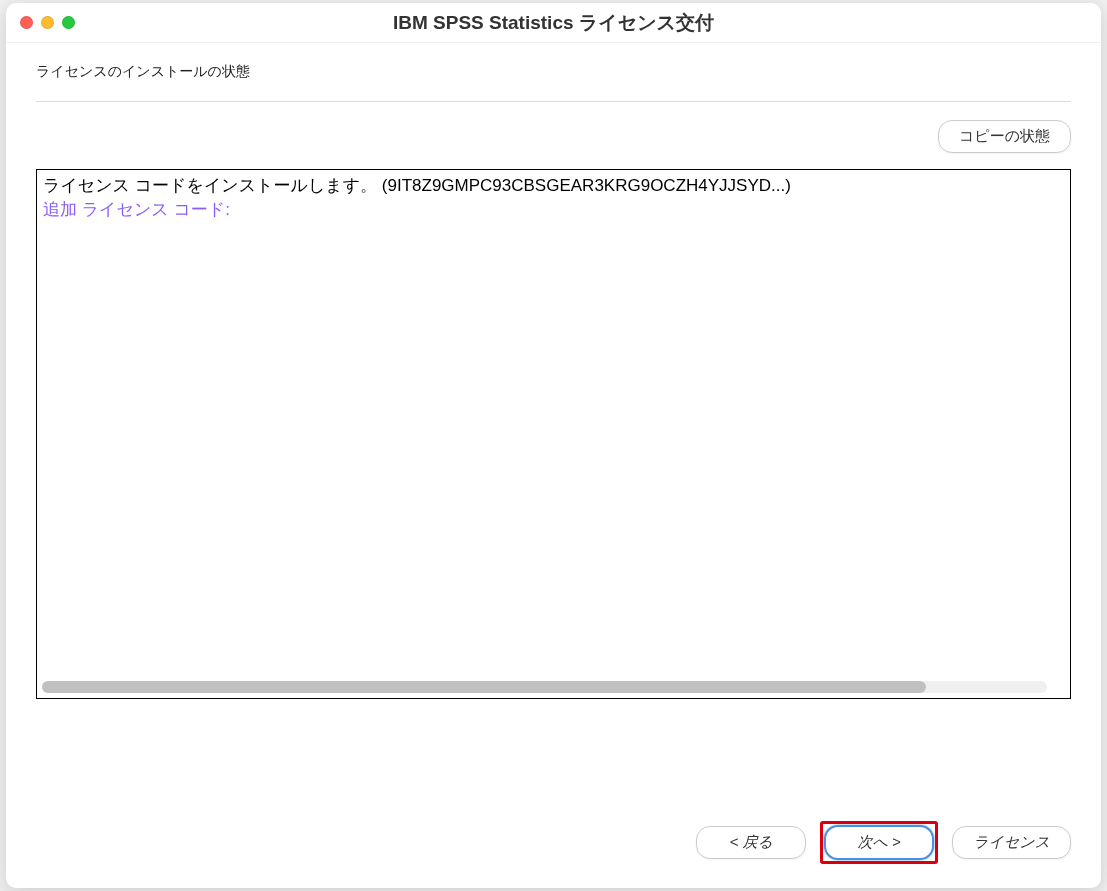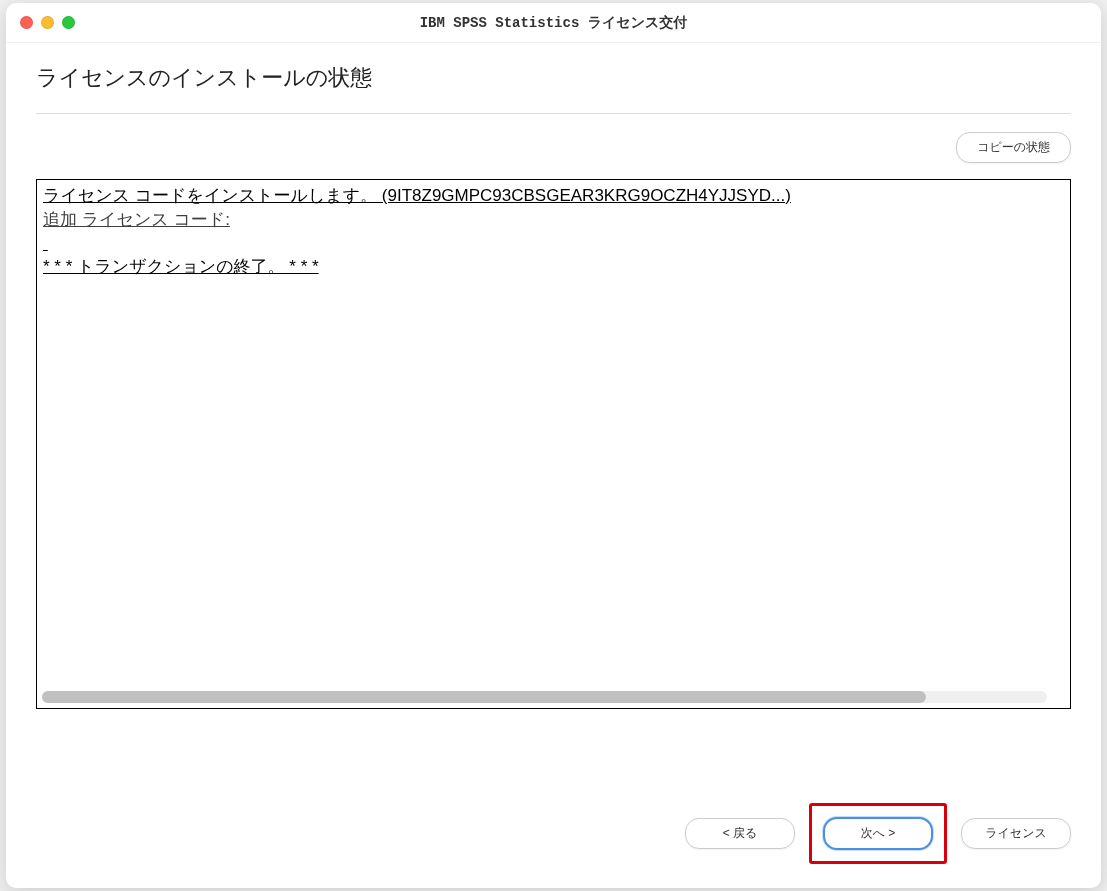--- a/index.html
+++ b/index.html
@@ -48,75 +48,73 @@
       width: 13px;
       height: 13px;
       border-radius: 50%;
     }
     .tl-close { background: #ff5f57; border: 0.5px solid rgba(0,0,0,0.1); }
     .tl-min { background: #febc2e; border: 0.5px solid rgba(0,0,0,0.1); }
     .tl-max { background: #28c840; border: 0.5px solid rgba(0,0,0,0.1); }
     .title {
       flex: 1;
       text-align: center;
-      font-size: 14px;
+      font-size: 19px;
       font-weight: 600;
       color: #333;
-      font-family: Liberation Mono, monospace;
     }
     .content {
       flex: 1;
       padding: 20px 30px 10px 30px;
       display: flex;
       flex-direction: column;
     }
     .heading {
-      font-size: 22px;
+      font-size: 14px;
       font-weight: 500;
       color: #222;
       margin-bottom: 20px;
     }
     .hr {
       border: none;
       border-top: 1px solid #ddd;
       margin-bottom: 18px;
     }
     .copy-row {
       display: flex;
       justify-content: flex-end;
       margin-bottom: 16px;
     }
     .btn {
       background: #ffffff;
       border: 1px solid #ccc;
       border-radius: 14px;
       padding: 6px 20px;
-      font-size: 12px;
+      font-size: 15px;
       color: #333;
       cursor: pointer;
       box-shadow: 0 1px 2px rgba(0,0,0,0.05);
       font-family: inherit;
     }
     .log-box {
       border: 1.5px solid #000;
       height: 530px;
       overflow-x: auto;
       overflow-y: auto;
       padding: 4px 6px;
       font-size: 17px;
       line-height: 1.4;
       white-space: nowrap;
       position: relative;
     }
     .log-line {
       display: block;
-      text-decoration: underline;
     }
     .log-black { color: #000; }
-    .log-green { color: #404040; }
+    .log-green { color: #8b5cf6; }
     .scrollbar-track {
       height: 12px;
       background: #f0f0f0;
       border-radius: 6px;
       margin: 3px;
       position: absolute;
       bottom: 2px;
       left: 2px;
       right: 20px;
     }
@@ -129,24 +127,25 @@
     .footer {
       padding: 20px 30px 24px 30px;
       display: flex;
       justify-content: flex-end;
       gap: 14px;
       align-items: center;
     }
     .btn-nav {
       min-width: 110px;
       text-align: center;
+      font-style: italic;
     }
     .next-wrap {
       border: 3px solid #d8000c;
-      padding: 11px;
+      padding: 1px;
       border-radius: 3px;
     }
     .btn-next {
       border: 2px solid #4a90e2;
       box-shadow: 0 0 0 1px rgba(74,144,226,0.3);
     }
     .log-content-wrapper {
       min-width: 100%;
       padding-bottom: 20px;
     }
@@ -170,21 +169,20 @@
 
     <div class="copy-row">
       <button class="btn">コピーの状態</button>
     </div>
 
     <div class="log-box">
       <div class="log-content-wrapper">
         <span class="log-line log-black">ライセンス コードをインストールします。 (9IT8Z9GMPC93CBSGEAR3KRG9OCZH4YJJSYD...)</span>
         <span class="log-line log-green">追加 ライセンス コード:</span>
         <span class="log-line">&nbsp;</span>
-        <span class="log-line log-black">   * * * トランザクションの終了。 * * *</span>
       </div>
       <div class="scrollbar-track">
         <div class="scrollbar-thumb"></div>
       </div>
     </div>
   </div>
 
   <div class="footer">
     <button class="btn btn-nav">&lt;  戻る</button>
     <span class="next-wrap">

